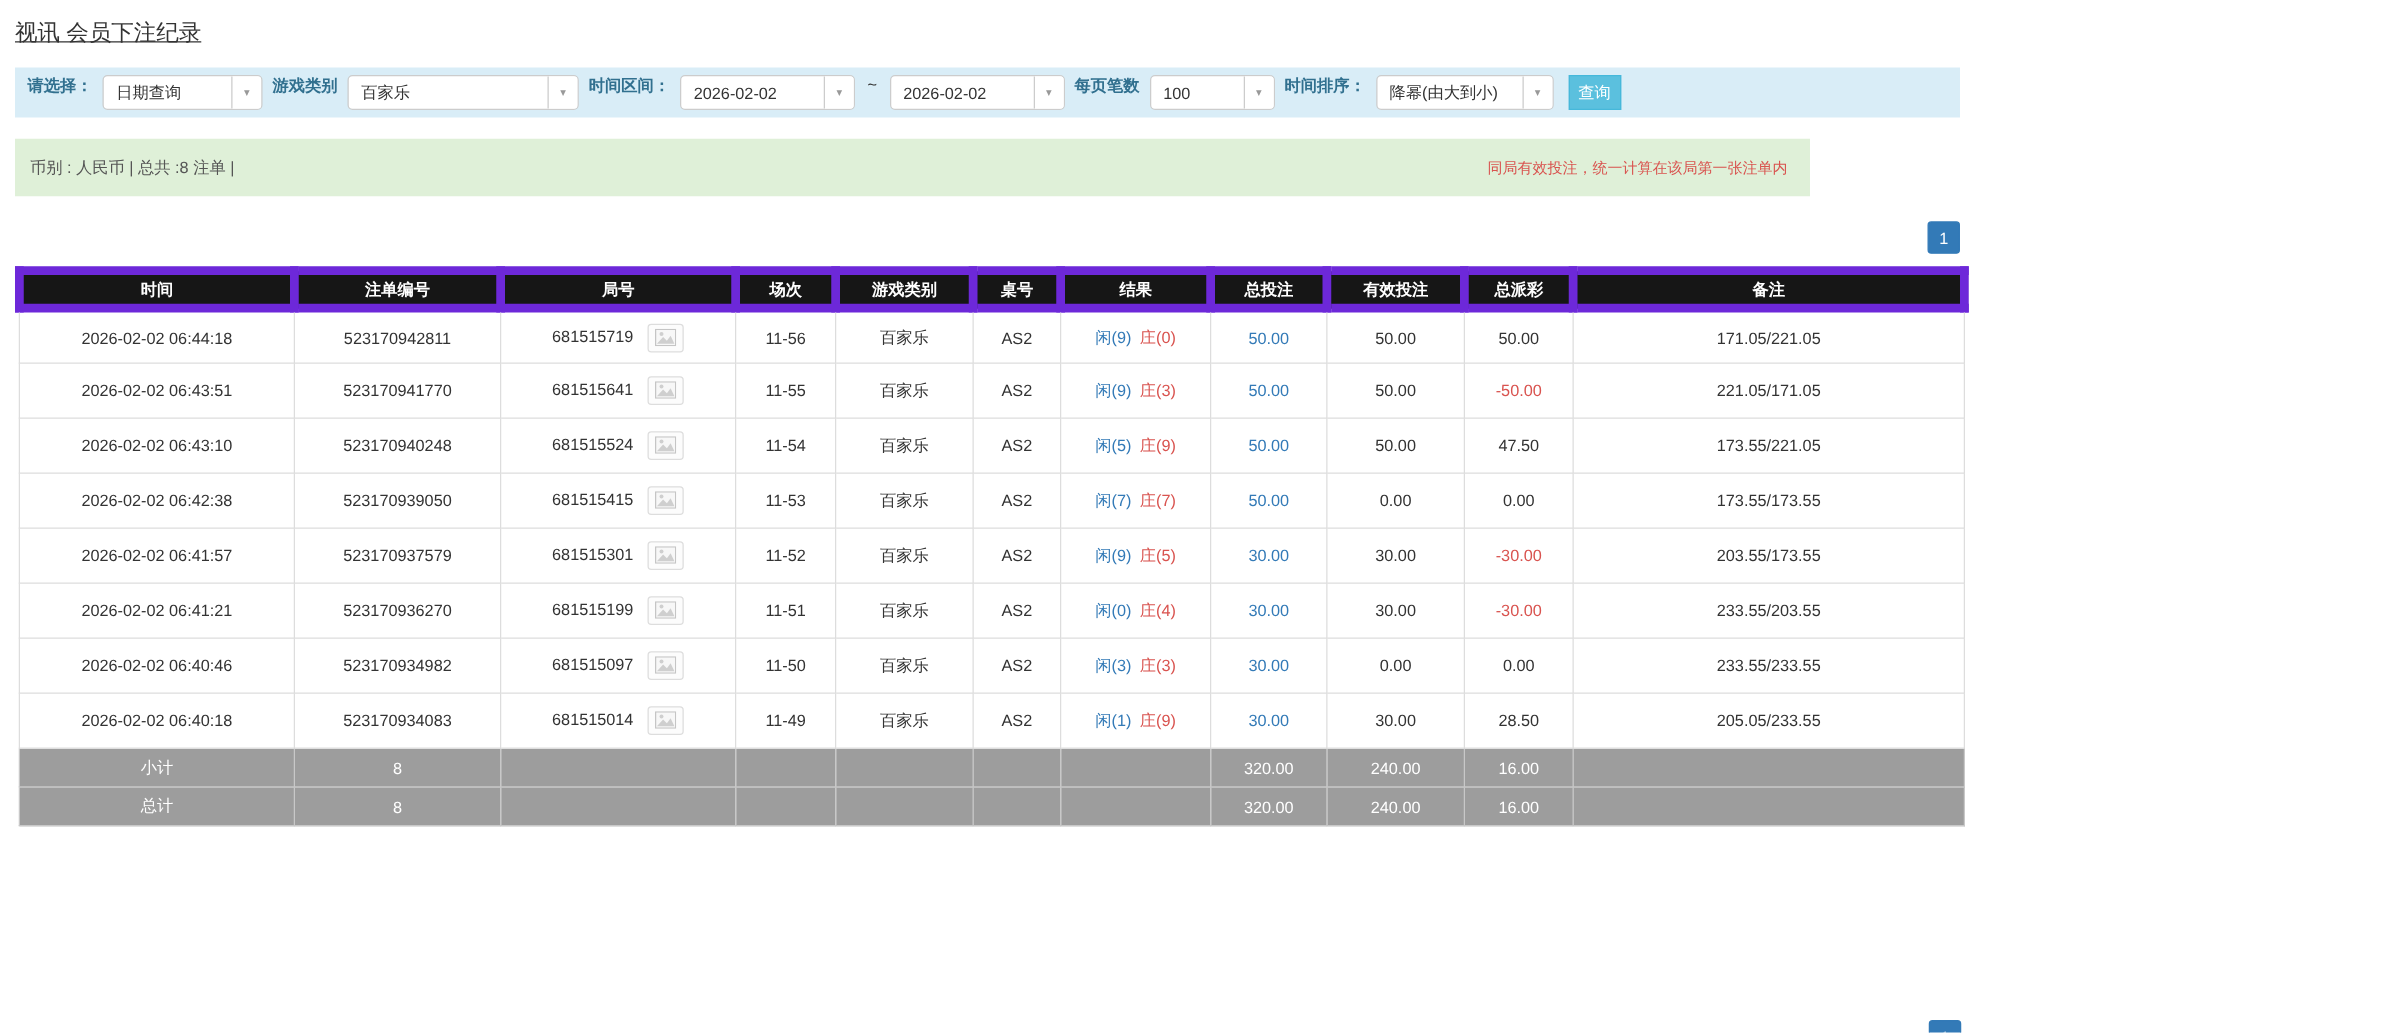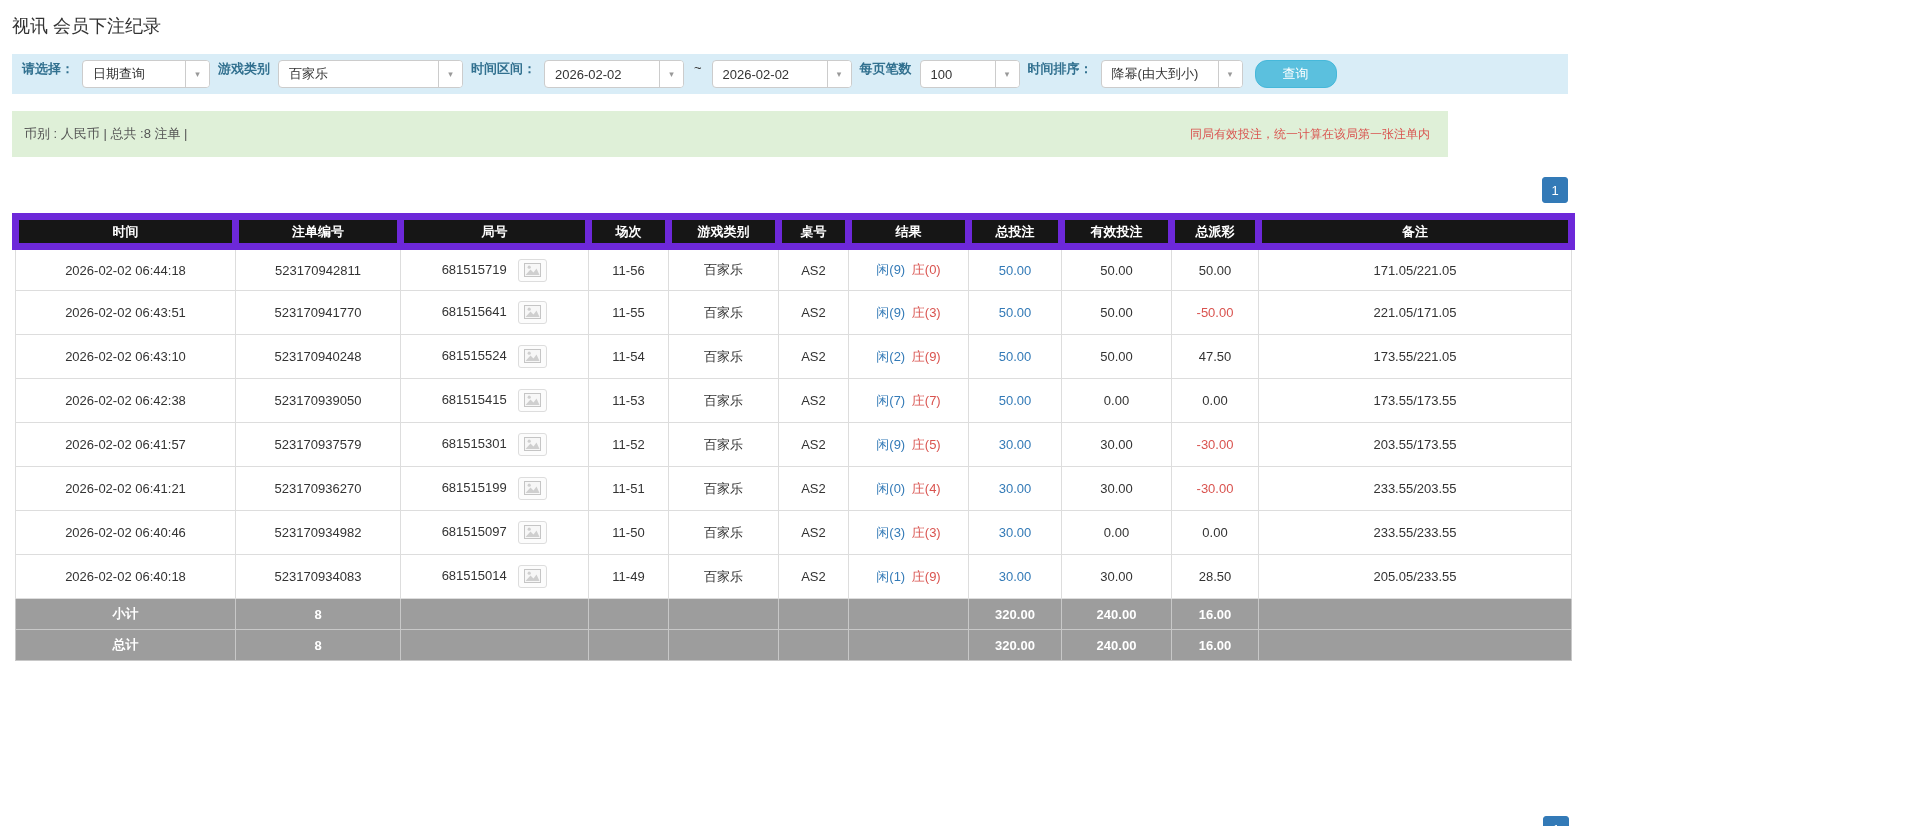--- a/index.html
+++ b/index.html
@@ -5,21 +5,21 @@
   * { box-sizing: border-box; margin: 0; padding: 0; }
   html, body { width: 1905px; height: 826px; overflow: hidden; }
   body {
     background: #fff;
     font-family: "Liberation Sans", sans-serif;
     font-size: 13px;
     color: #333;
     position: relative;
   }
   .page { padding: 12px; width: 1580px; }
-  .title { font-size: 18px; font-weight: 400; color: #333; margin: 2px 0 16px 0; }
+  .title { font-size: 18px; font-weight: 400; color: #333; margin: 2px 0 16px 0; text-decoration: underline; }
 
   
   .filter-bar {
     background: #d9edf7;
     width: 1556px;
     padding: 6px 10px;
     display: flex;
     align-items: flex-start;
     gap: 8px;
     white-space: nowrap;
@@ -43,22 +43,22 @@
     cursor: pointer;
   }
   .w130 { width: 128px; } .w185 { width: 185px; } .w140 { width: 140px; }
   .w100 { width: 100px; } .w142 { width: 142px; }
   .tilde { color: #333; padding: 0 2px; }
   .btn-search {
     background: #5bc0de;
     border: 1px solid #46b8da;
     color: #fff;
     height: 28px;
-    padding: 0 27px;
-    border-radius: 12px;
+    padding: 0 7px;
+    border-radius: 0;
     font-size: 13px;
     cursor: pointer;
     margin-left: 4px;
   }
 
   
   .summary-bar {
     background: #dff0d8;
     width: 1436px;
     margin-top: 17px;
@@ -113,21 +113,21 @@
     margin-left: 8px;
     padding: 3px 5px 1px 5px;
     border: 1px solid #ddd;
     border-radius: 3px;
     background: #fcfcfc;
     cursor: pointer;
   }
   tfoot td {
     background: #9d9d9d;
     color: #fff;
-    font-weight: 700;
+    font-weight: 400;
     font-size: 13px;
     height: 31px;
     text-align: center;
     border: 1px solid #c8c8c8;
   }
 </style>
 </head>
 <body>
 
 <div class="page">
@@ -272,21 +272,21 @@
           <rect x="0.5" y="0.5" width="16" height="13" fill="#f7f7f7" stroke="#c5c5c5"></rect>
           <circle cx="5.2" cy="4.2" r="1.6" fill="#cfcfcf"></circle>
           <path d="M1.5 12 L6.5 6.5 L9.5 9.5 L12.5 5.5 L15.5 12 Z" fill="#cfcfcf"></path>
         </svg>
       </span>
     </td>
     <td>11-54</td>
     <td>百家乐</td>
     <td>AS2</td>
     <td>
-      <span class="result-player">闲(2)</span>
+      <span class="result-player">闲(5)</span>
       <span class="result-banker">庄(9)</span>
     </td>
     <td class="blue">50.00</td>
     <td>50.00</td>
     <td>47.50</td>
     <td>173.55/221.05</td>
   </tr>
         <tr>
     <td>2026-02-02 06:42:38</td>
     <td>523170939050</td>

